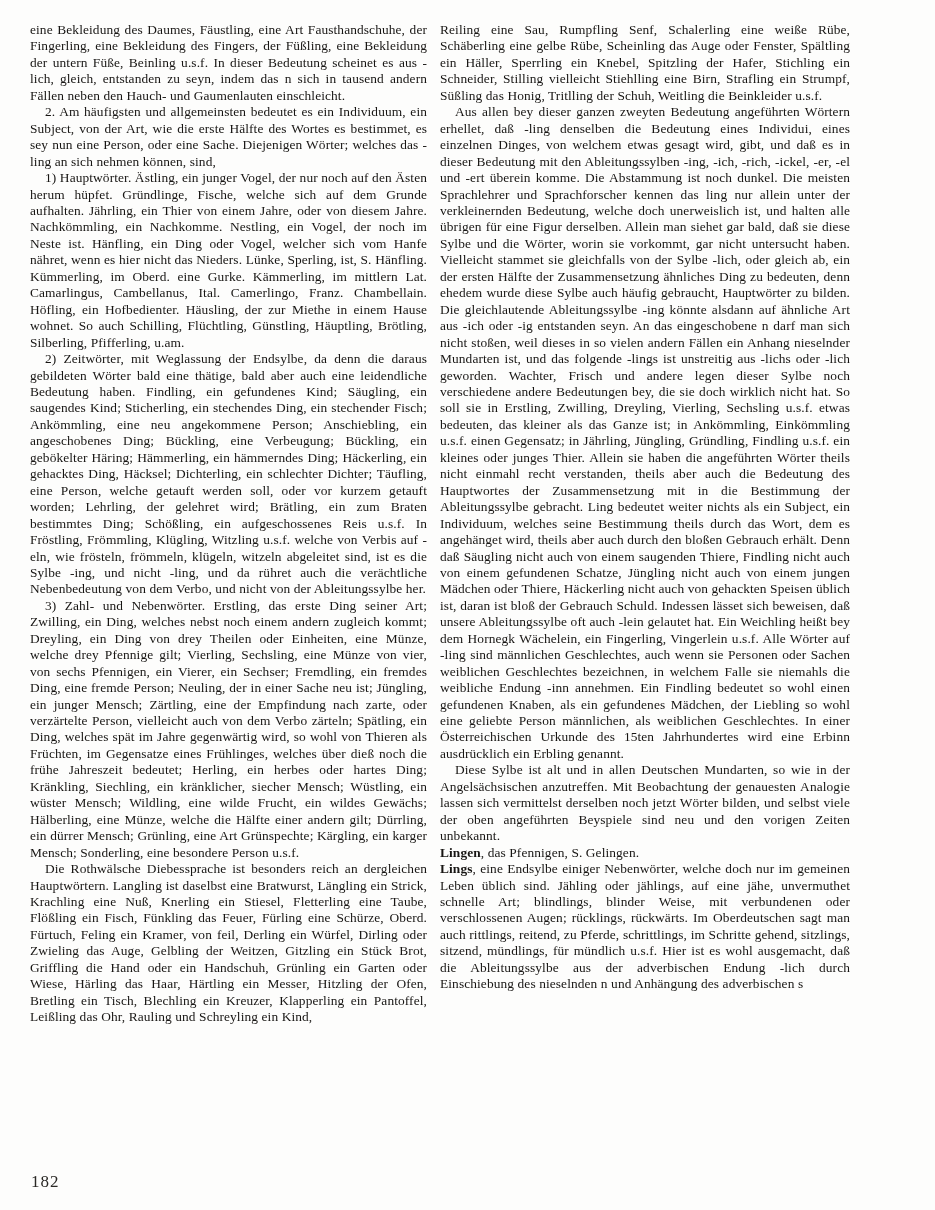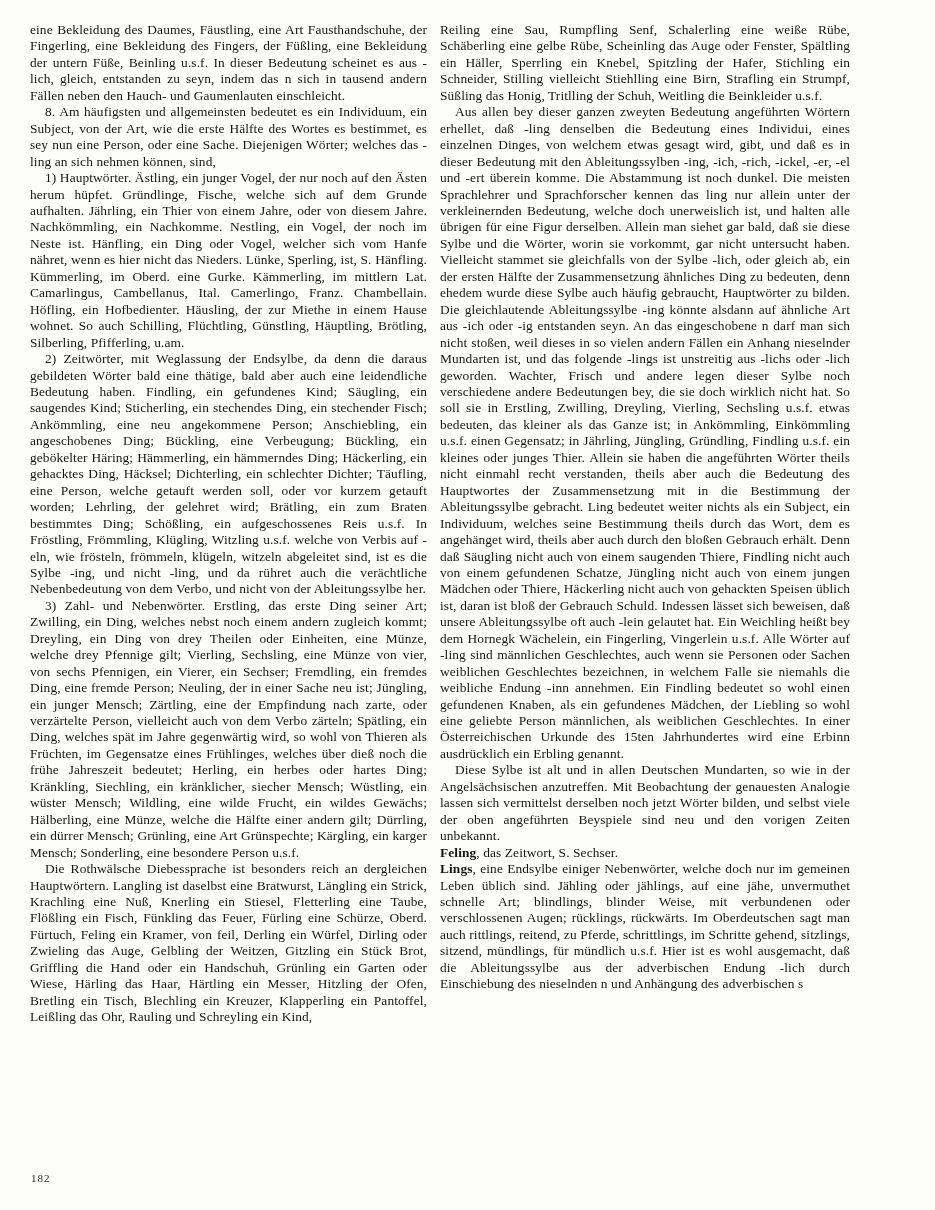--- a/index.html
+++ b/index.html
@@ -32,40 +32,40 @@
     margin: 0;
     padding: 0;
   }
   .col p.indent { text-indent: 15px; }
   .run-i { }
   .run-b { font-weight: bold; }
   .pagenum {
     position: absolute;
     left: 31px;
     top: 1172px;
-    font-size: 11px;
+    font-size: 17px;
     letter-spacing: 1px;
     color: #2a2825;
   }
 </style>
 </head>
 <body>
 
 <div class="page">
   <div class="cols">
     <div class="col col-left">
         <p class=""><span>eine Bekleidung des Daumes, Fäustling, eine Art Fausthandschuhe, der Fingerling, eine Bekleidung des Fingers, der Füßling, eine Bekleidung der untern Füße, Beinling u.s.f. In dieser Bedeutung scheinet es aus -lich, gleich, entstanden zu seyn, indem das n sich in tausend andern Fällen neben den Hauch- und Gaumenlauten einschleicht.</span></p>
-        <p class="indent"><span>8. Am häufigsten und allgemeinsten bedeutet es ein Individuum, ein Subject, von der Art, wie die erste Hälfte des Wortes es bestimmet, es sey nun eine Person, oder eine Sache. Diejenigen Wörter; welches das -ling an sich nehmen können, sind,</span></p>
+        <p class="indent"><span>2. Am häufigsten und allgemeinsten bedeutet es ein Individuum, ein Subject, von der Art, wie die erste Hälfte des Wortes es bestimmet, es sey nun eine Person, oder eine Sache. Diejenigen Wörter; welches das -ling an sich nehmen können, sind,</span></p>
         <p class="indent"><span>1) Hauptwörter. Ästling, ein junger Vogel, der nur noch auf den Ästen herum hüpfet. Gründlinge, Fische, welche sich auf dem Grunde aufhalten. Jährling, ein Thier von einem Jahre, oder von diesem Jahre. Nachkömmling, ein Nachkomme. Nestling, ein Vogel, der noch im Neste ist. Hänfling, ein Ding oder Vogel, welcher sich vom Hanfe nähret, wenn es hier nicht das Nieders. Lünke, Sperling, ist, S. Hänfling. Kümmerling, im Oberd. eine Gurke. Kämmerling, im mittlern Lat. </span><span class="run-i">Camarlingus, Cambellanus,</span><span> Ital. </span><span class="run-i">Camerlingo,</span><span> Franz. </span><span class="run-i">Chambellain.</span><span> Höfling, ein Hofbedienter. Häusling, der zur Miethe in einem Hause wohnet. So auch Schilling, Flüchtling, Günstling, Häuptling, Brötling, Silberling, Pfifferling, u.am.</span></p>
         <p class="indent"><span>2) Zeitwörter, mit Weglassung der Endsylbe, da denn die daraus gebildeten Wörter bald eine thätige, bald aber auch eine leidendliche Bedeutung haben. Findling, ein gefundenes Kind; Säugling, ein saugendes Kind; Sticherling, ein stechendes Ding, ein stechender Fisch; Ankömmling, eine neu angekommene Person; Anschiebling, ein angeschobenes Ding; Bückling, eine Verbeugung; Bückling, ein gebökelter Häring; Hämmerling, ein hämmerndes Ding; Häckerling, ein gehacktes Ding, Häcksel; Dichterling, ein schlechter Dichter; Täufling, eine Person, welche getauft werden soll, oder vor kurzem getauft worden; Lehrling, der gelehret wird; Brätling, ein zum Braten bestimmtes Ding; Schößling, ein aufgeschossenes Reis u.s.f. In Fröstling, Frömmling, Klügling, Witzling u.s.f. welche von Verbis auf -eln, wie frösteln, frömmeln, klügeln, witzeln abgeleitet sind, ist es die Sylbe -ing, und nicht -ling, und da rühret auch die verächtliche Nebenbedeutung von dem Verbo, und nicht von der Ableitungssylbe her.</span></p>
         <p class="indent"><span>3) Zahl- und Nebenwörter. Erstling, das erste Ding seiner Art; Zwilling, ein Ding, welches nebst noch einem andern zugleich kommt; Dreyling, ein Ding von drey Theilen oder Einheiten, eine Münze, welche drey Pfennige gilt; Vierling, Sechsling, eine Münze von vier, von sechs Pfennigen, ein Vierer, ein Sechser; Fremdling, ein fremdes Ding, eine fremde Person; Neuling, der in einer Sache neu ist; Jüngling, ein junger Mensch; Zärtling, eine der Empfindung nach zarte, oder verzärtelte Person, vielleicht auch von dem Verbo zärteln; Spätling, ein Ding, welches spät im Jahre gegenwärtig wird, so wohl von Thieren als Früchten, im Gegensatze eines Frühlinges, welches über dieß noch die frühe Jahreszeit bedeutet; Herling, ein herbes oder hartes Ding; Kränkling, Siechling, ein kränklicher, siecher Mensch; Wüstling, ein wüster Mensch; Wildling, eine wilde Frucht, ein wildes Gewächs; Hälberling, eine Münze, welche die Hälfte einer andern gilt; Dürrling, ein dürrer Mensch; Grünling, eine Art Grünspechte; Kärgling, ein karger Mensch; Sonderling, eine besondere Person u.s.f.</span></p>
         <p class="indent"><span>Die Rothwälsche Diebessprache ist besonders reich an dergleichen Hauptwörtern. Langling ist daselbst eine Bratwurst, Längling ein Strick, Krachling eine Nuß, Knerling ein Stiesel, Fletterling eine Taube, Flößling ein Fisch, Fünkling das Feuer, Fürling eine Schürze, Oberd. Fürtuch, Feling ein Kramer, von feil, Derling ein Würfel, Dirling oder Zwieling das Auge, Gelbling der Weitzen, Gitzling ein Stück Brot, Griffling die Hand oder ein Handschuh, Grünling ein Garten oder Wiese, Härling das Haar, Härtling ein Messer, Hitzling der Ofen, Bretling ein Tisch, Blechling ein Kreuzer, Klapperling ein Pantoffel, Leißling das Ohr, Rauling und Schreyling ein Kind,</span></p>
       </div>
     <div class="col col-right">
         <p class=""><span>Reiling eine Sau, Rumpfling Senf, Schalerling eine weiße Rübe, Schäberling eine gelbe Rübe, Scheinling das Auge oder Fenster, Spältling ein Häller, Sperrling ein Knebel, Spitzling der Hafer, Stichling ein Schneider, Stilling vielleicht Stiehlling eine Birn, Strafling ein Strumpf, Süßling das Honig, Tritlling der Schuh, Weitling die Beinkleider u.s.f.</span></p>
         <p class="indent"><span>Aus allen bey dieser ganzen zweyten Bedeutung angeführten Wörtern erhellet, daß -ling denselben die Bedeutung eines Individui, eines einzelnen Dinges, von welchem etwas gesagt wird, gibt, und daß es in dieser Bedeutung mit den Ableitungssylben -ing, -ich, -rich, -ickel, -er, -el und -ert überein komme. Die Abstammung ist noch dunkel. Die meisten Sprachlehrer und Sprachforscher kennen das ling nur allein unter der verkleinernden Bedeutung, welche doch unerweislich ist, und halten alle übrigen für eine Figur derselben. Allein man siehet gar bald, daß sie diese Sylbe und die Wörter, worin sie vorkommt, gar nicht untersucht haben. Vielleicht stammet sie gleichfalls von der Sylbe -lich, oder gleich ab, ein der ersten Hälfte der Zusammensetzung ähnliches Ding zu bedeuten, denn ehedem wurde diese Sylbe auch häufig gebraucht, Hauptwörter zu bilden. Die gleichlautende Ableitungssylbe -ing könnte alsdann auf ähnliche Art aus -ich oder -ig entstanden seyn. An das eingeschobene n darf man sich nicht stoßen, weil dieses in so vielen andern Fällen ein Anhang nieselnder Mundarten ist, und das folgende -lings ist unstreitig aus -lichs oder -lich geworden. Wachter, Frisch und andere legen dieser Sylbe noch verschiedene andere Bedeutungen bey, die sie doch wirklich nicht hat. So soll sie in Erstling, Zwilling, Dreyling, Vierling, Sechsling u.s.f. etwas bedeuten, das kleiner als das Ganze ist; in Ankömmling, Einkömmling u.s.f. einen Gegensatz; in Jährling, Jüngling, Gründling, Findling u.s.f. ein kleines oder junges Thier. Allein sie haben die angeführten Wörter theils nicht einmahl recht verstanden, theils aber auch die Bedeutung des Hauptwortes der Zusammensetzung mit in die Bestimmung der Ableitungssylbe gebracht. Ling bedeutet weiter nichts als ein Subject, ein Individuum, welches seine Bestimmung theils durch das Wort, dem es angehänget wird, theils aber auch durch den bloßen Gebrauch erhält. Denn daß Säugling nicht auch von einem saugenden Thiere, Findling nicht auch von einem gefundenen Schatze, Jüngling nicht auch von einem jungen Mädchen oder Thiere, Häckerling nicht auch von gehackten Speisen üblich ist, daran ist bloß der Gebrauch Schuld. Indessen lässet sich beweisen, daß unsere Ableitungssylbe oft auch -lein gelautet hat. Ein Weichling heißt bey dem Hornegk Wächelein, ein Fingerling, Vingerlein u.s.f. Alle Wörter auf -ling sind männlichen Geschlechtes, auch wenn sie Personen oder Sachen weiblichen Geschlechtes bezeichnen, in welchem Falle sie niemahls die weibliche Endung -inn annehmen. Ein Findling bedeutet so wohl einen gefundenen Knaben, als ein gefundenes Mädchen, der Liebling so wohl eine geliebte Person männlichen, als weiblichen Geschlechtes. In einer Österreichischen Urkunde des 15ten Jahrhundertes wird eine Erbinn ausdrücklich ein Erbling genannt.</span></p>
         <p class="indent"><span>Diese Sylbe ist alt und in allen Deutschen Mundarten, so wie in der Angelsächsischen anzutreffen. Mit Beobachtung der genauesten Analogie lassen sich vermittelst derselben noch jetzt Wörter bilden, und selbst viele der oben angeführten Beyspiele sind neu und den vorigen Zeiten unbekannt.</span></p>
-        <p class=""><span class="run-b">Feling</span><span>, das Zeitwort, S. Sechser.</span></p>
+        <p class=""><span class="run-b">Lingen</span><span>, das Pfennigen, S. Gelingen.</span></p>
         <p class=""><span class="run-b">Lings</span><span>, eine Endsylbe einiger Nebenwörter, welche doch nur im gemeinen Leben üblich sind. Jähling oder jählings, auf eine jähe, unvermuthet schnelle Art; blindlings, blinder Weise, mit verbundenen oder verschlossenen Augen; rücklings, rückwärts. Im Oberdeutschen sagt man auch rittlings, reitend, zu Pferde, schrittlings, im Schritte gehend, sitzlings, sitzend, mündlings, für mündlich u.s.f. Hier ist es wohl ausgemacht, daß die Ableitungssylbe aus der adverbischen Endung -lich durch Einschiebung des nieselnden n und Anhängung des adverbischen s</span></p>
       </div>
   </div>
   <div class="pagenum">182</div>
 </div>
 
 </body></html>

